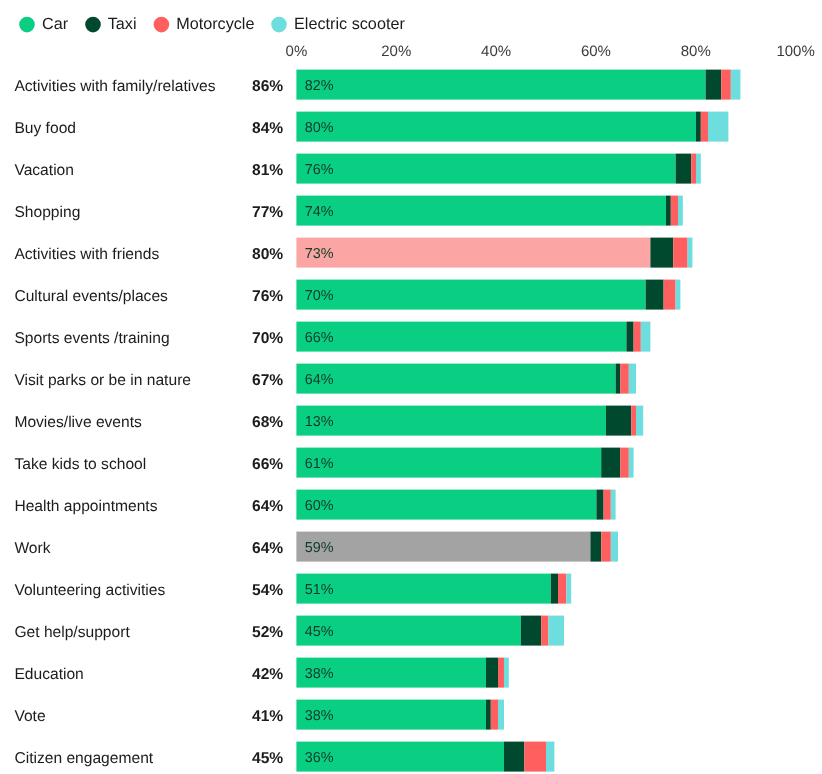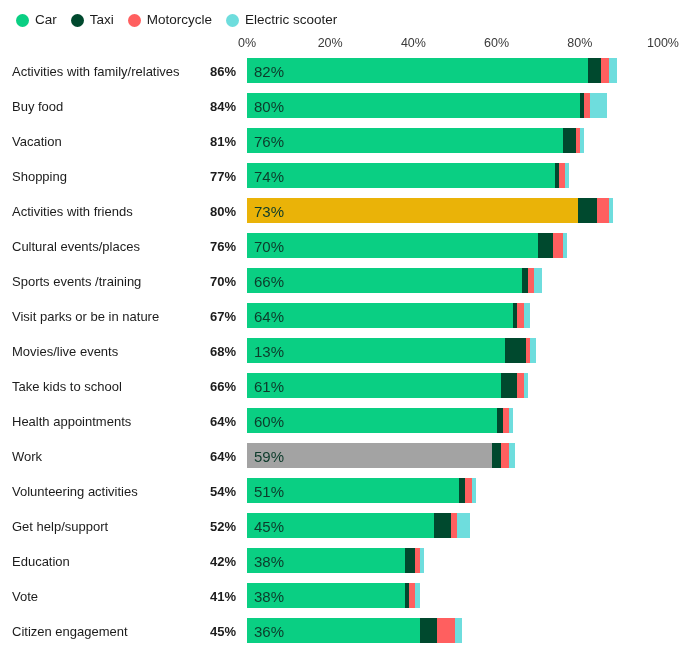--- a/index.html
+++ b/index.html
@@ -60,21 +60,21 @@
     left:170px;width:66px;text-align:right;
     font-size:13px;font-weight:bold;color:#1c1c1c;
   }
   .bar{
     position:absolute;top:0;height:25px;left:247px;
     display:flex;
   }
   .seg{height:25px;position:relative;}
   .seg-value{
     position:absolute;left:7px;top:50%;transform:translateY(-50%);
-    font-size:15px;color:#0d3b2b;white-space:nowrap;
+    font-size:12px;color:#0d3b2b;white-space:nowrap;
   }
 </style>
 </head>
 <body>
 
 <div class="chart-root">
 
   <div class="legend" id="legend">
       <div class="legend-item">
         <span class="legend-swatch" style="background: rgb(10, 207, 131);"></span>
@@ -157,21 +157,21 @@
             </div>
             <div class="seg" style="width: 4.16px; background: rgb(0, 73, 46);"></div>
             <div class="seg" style="width: 6.24px; background: rgb(255, 95, 95);"></div>
             <div class="seg" style="width: 4.16px; background: rgb(110, 221, 221);"></div>
           </div>
         </div>
         <div class="row">
           <div class="row-label">Activities with friends</div>
           <div class="row-total">80%</div>
           <div class="bar">
-            <div class="seg" style="width: 331px; background: #eab308; text-align: center;">
+            <div class="seg" style="width: 295px; background: #fca5a5; text-align: center;">
               <span class="seg-value">73%</span>
             </div>
             <div class="seg" style="width: 18.72px; background: rgb(0, 73, 46);"></div>
             <div class="seg" style="width: 12.48px; background: rgb(255, 95, 95);"></div>
             <div class="seg" style="width: 4.16px; background: rgb(110, 221, 221);"></div>
           </div>
         </div>
         <div class="row">
           <div class="row-label">Cultural events/places</div>
           <div class="row-total">76%</div>

